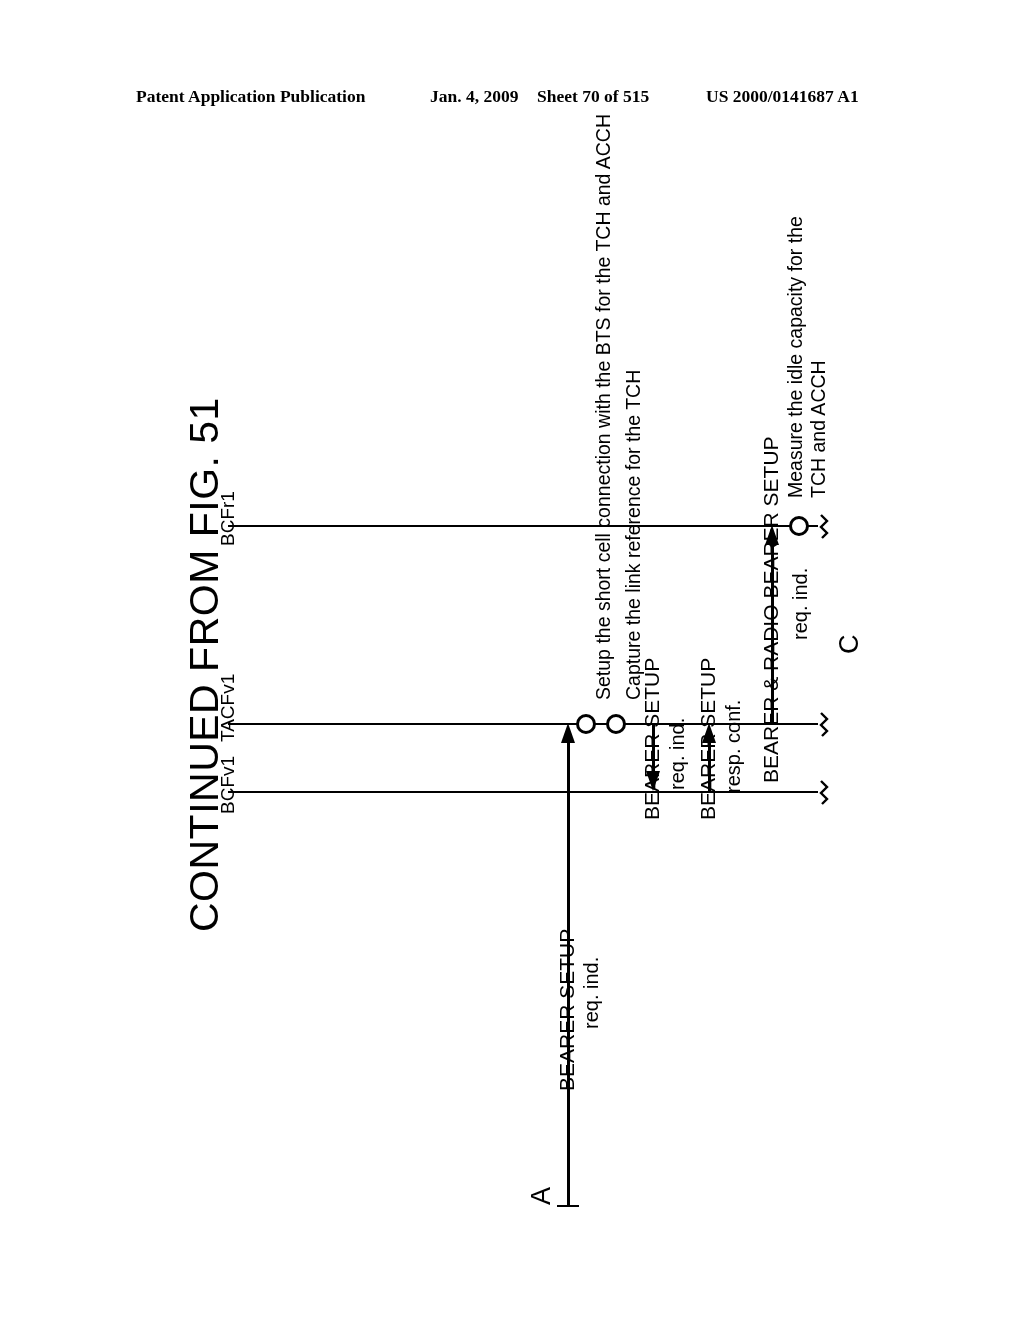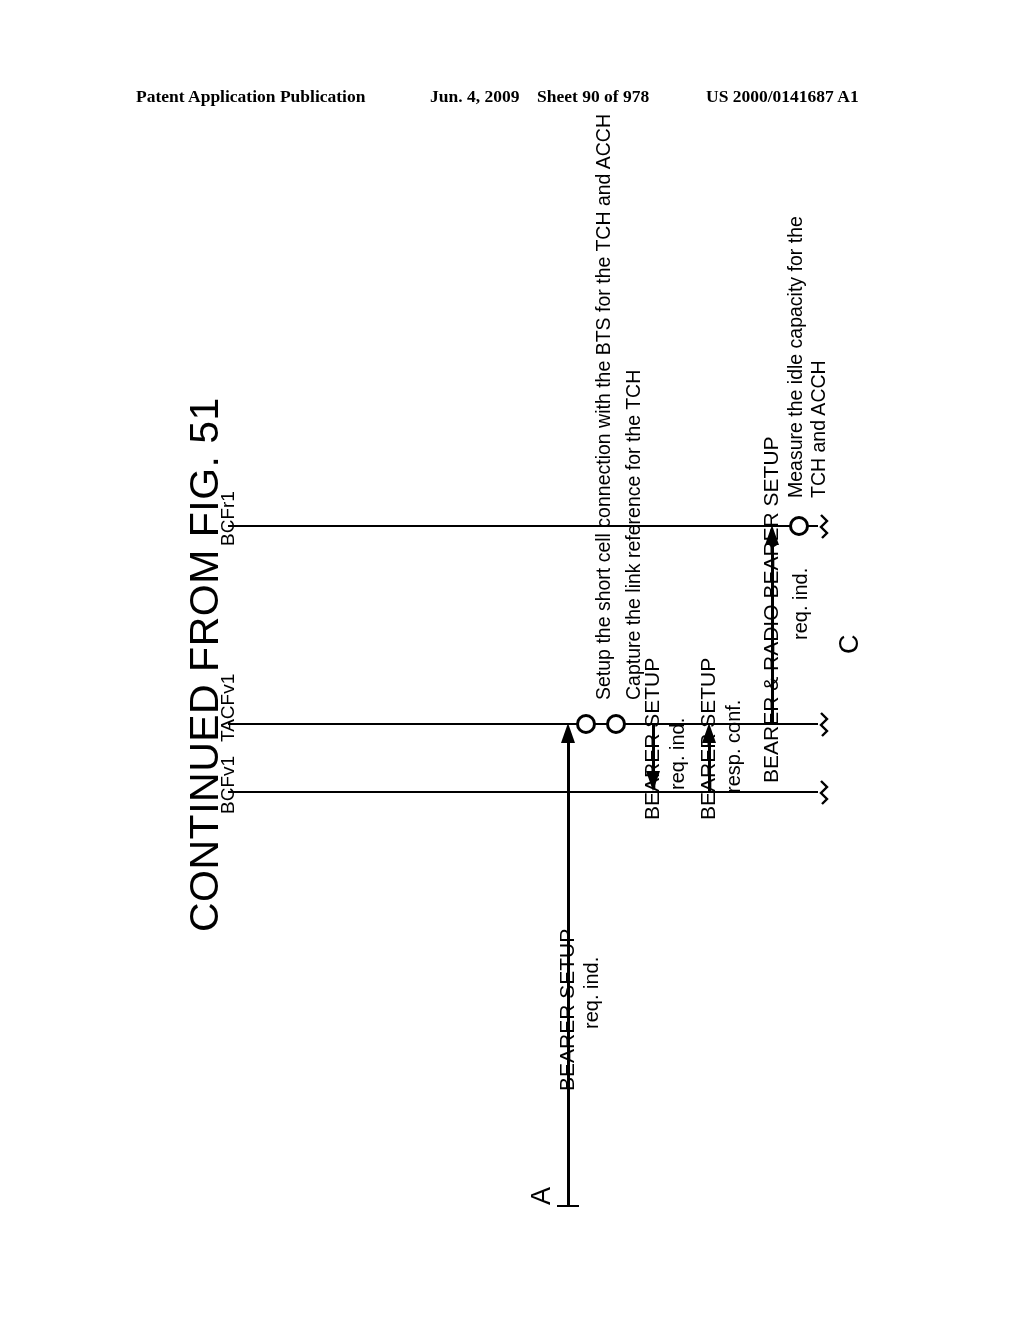--- a/index.html
+++ b/index.html
@@ -69,22 +69,22 @@
   .squig{position:absolute;width:16px;height:26px;}
 
   
   .foot{position:absolute;background:#000;height:2px;width:22px;}
 </style>
 </head>
 <body>
 
 <div id="pub-header">
   <span class="h-item" id="h-pub">Patent Application Publication</span>
-  <span class="h-item" id="h-date">Jun. 4, 2009</span>
-  <span class="h-item" id="h-sheet">Sheet 90 of 978</span>
+  <span class="h-item" id="h-date">Jan. 4, 2009</span>
+  <span class="h-item" id="h-sheet">Sheet 70 of 515</span>
   <span class="h-item" id="h-patno">US 2000/0141687 A1</span>
 </div>
 
 <div id="figure">
 
   <div class="rot" id="fig-title">CONTINUED FROM FIG. 51</div>
 
   <div class="rot ll-label" style="left:218px;top:814px;">BCFv1</div>
   <div class="rot ll-label" style="left:218px;top:742px;">TACFv1</div>
   <div class="rot ll-label" style="left:218px;top:546px;">BCFr1</div>

